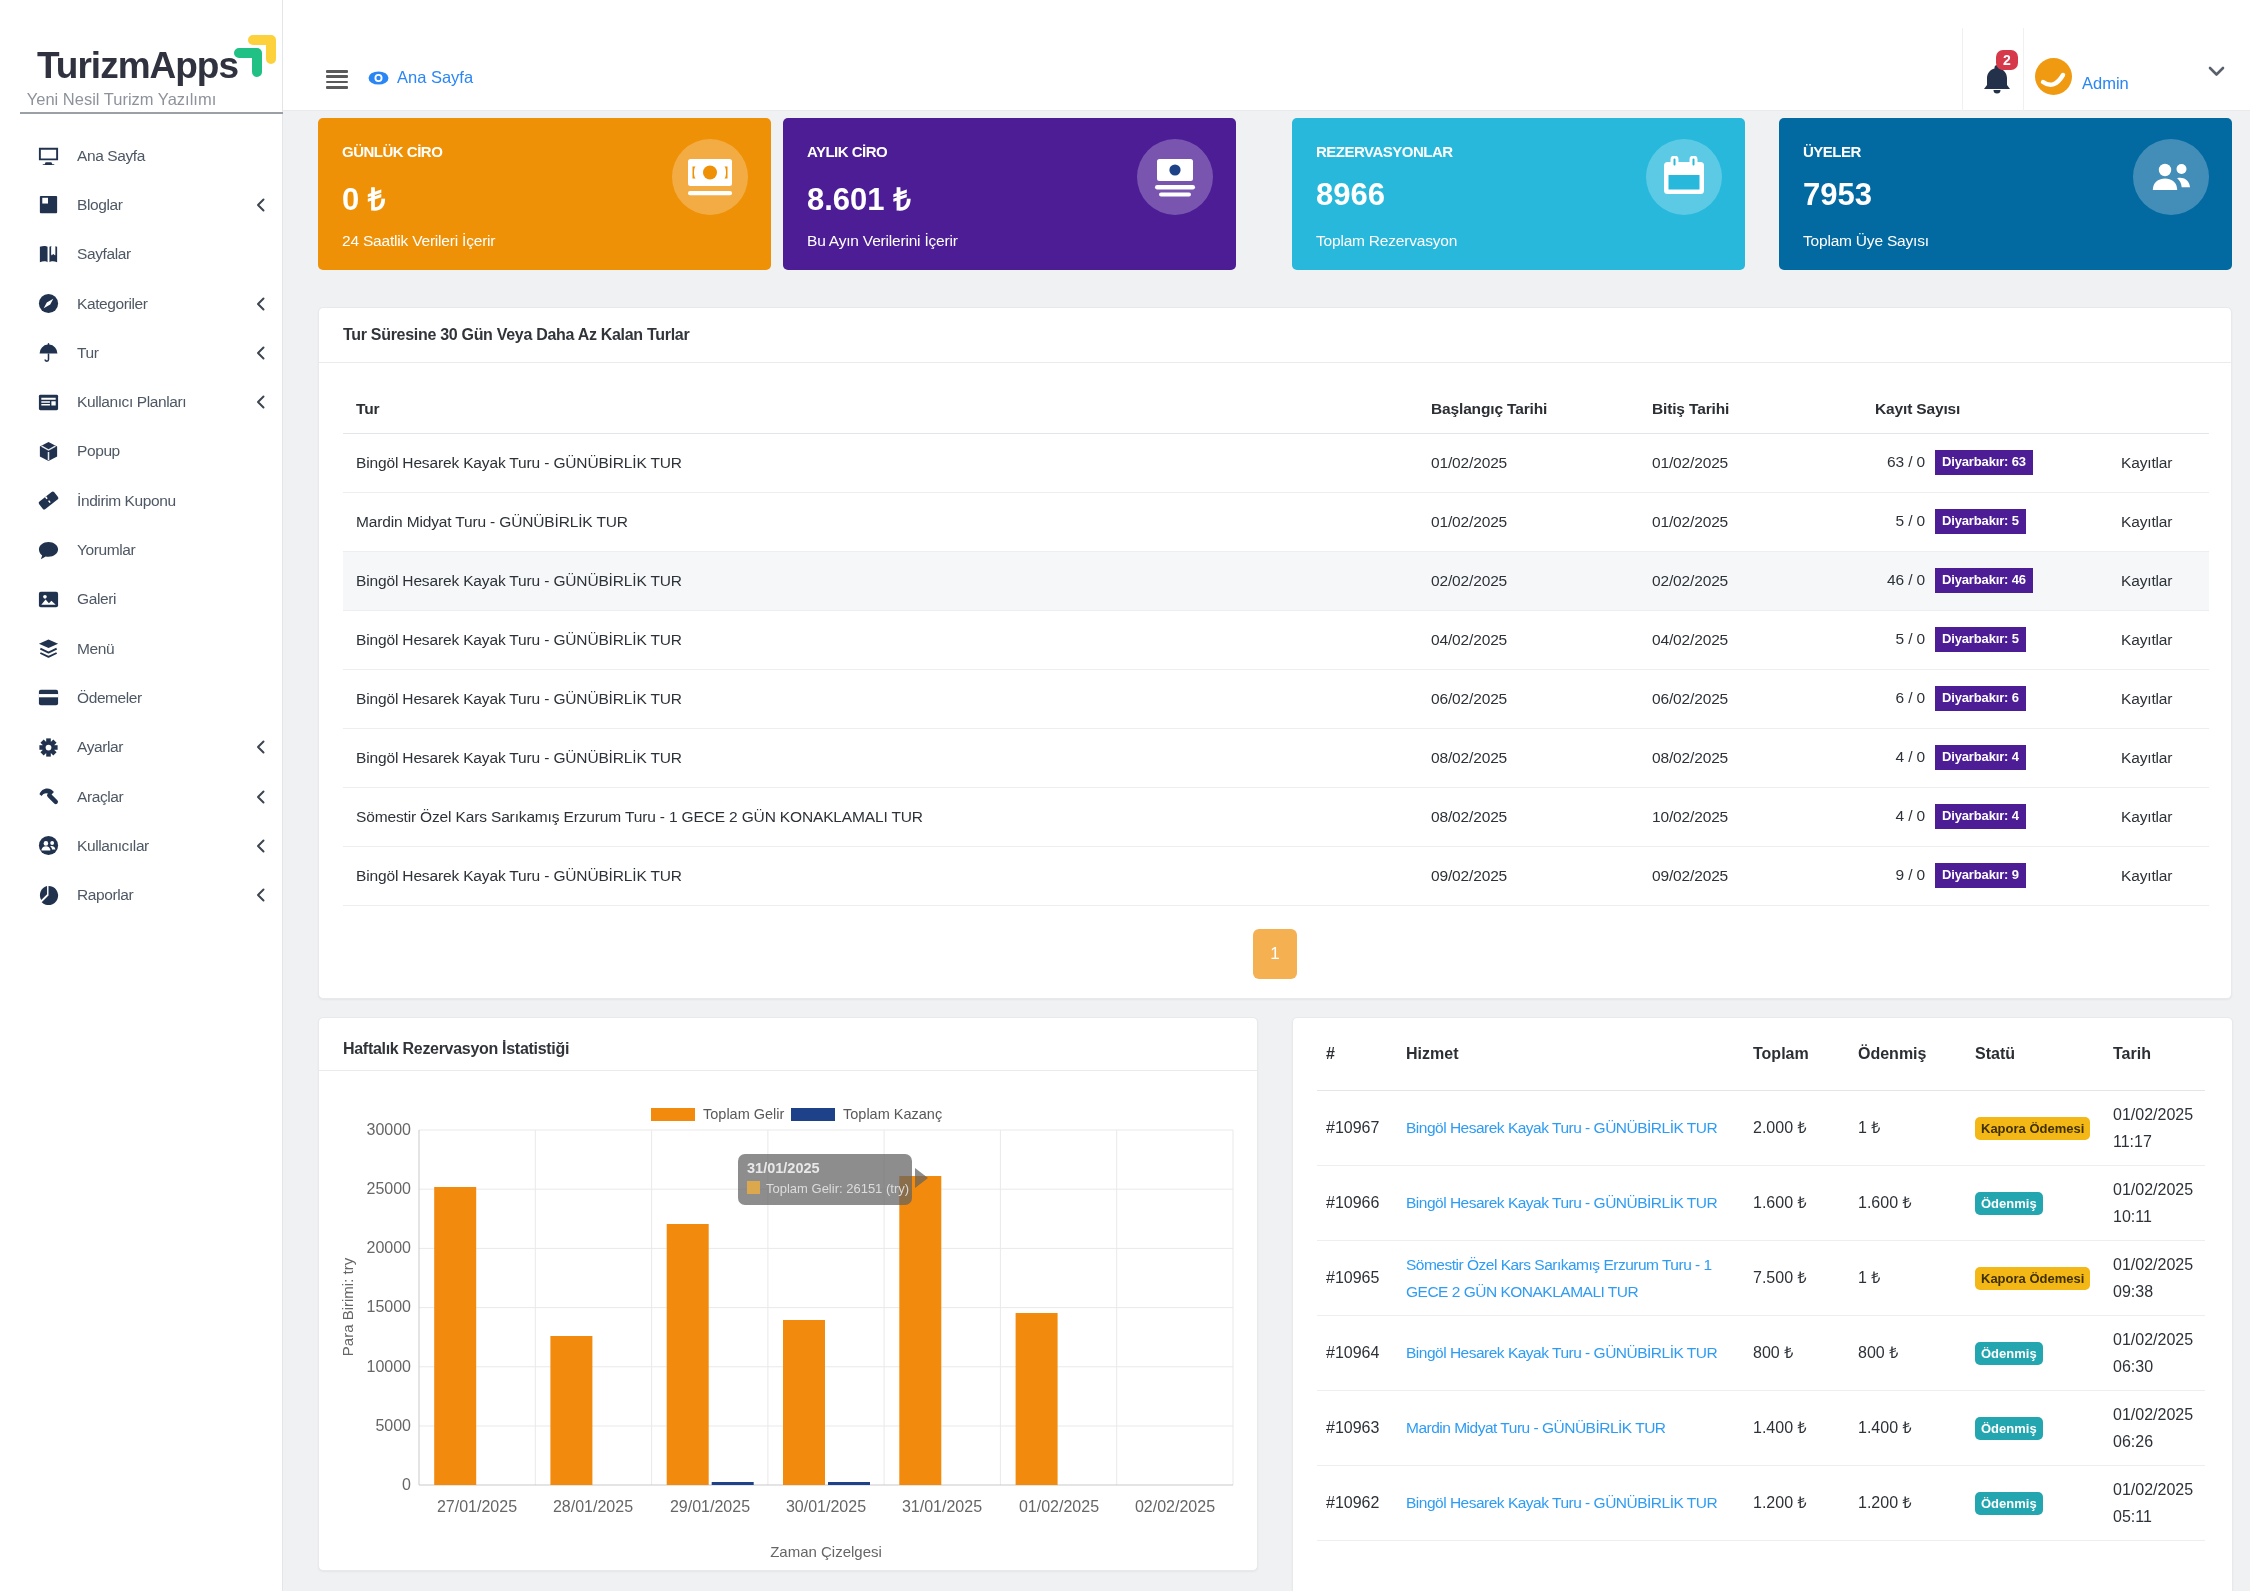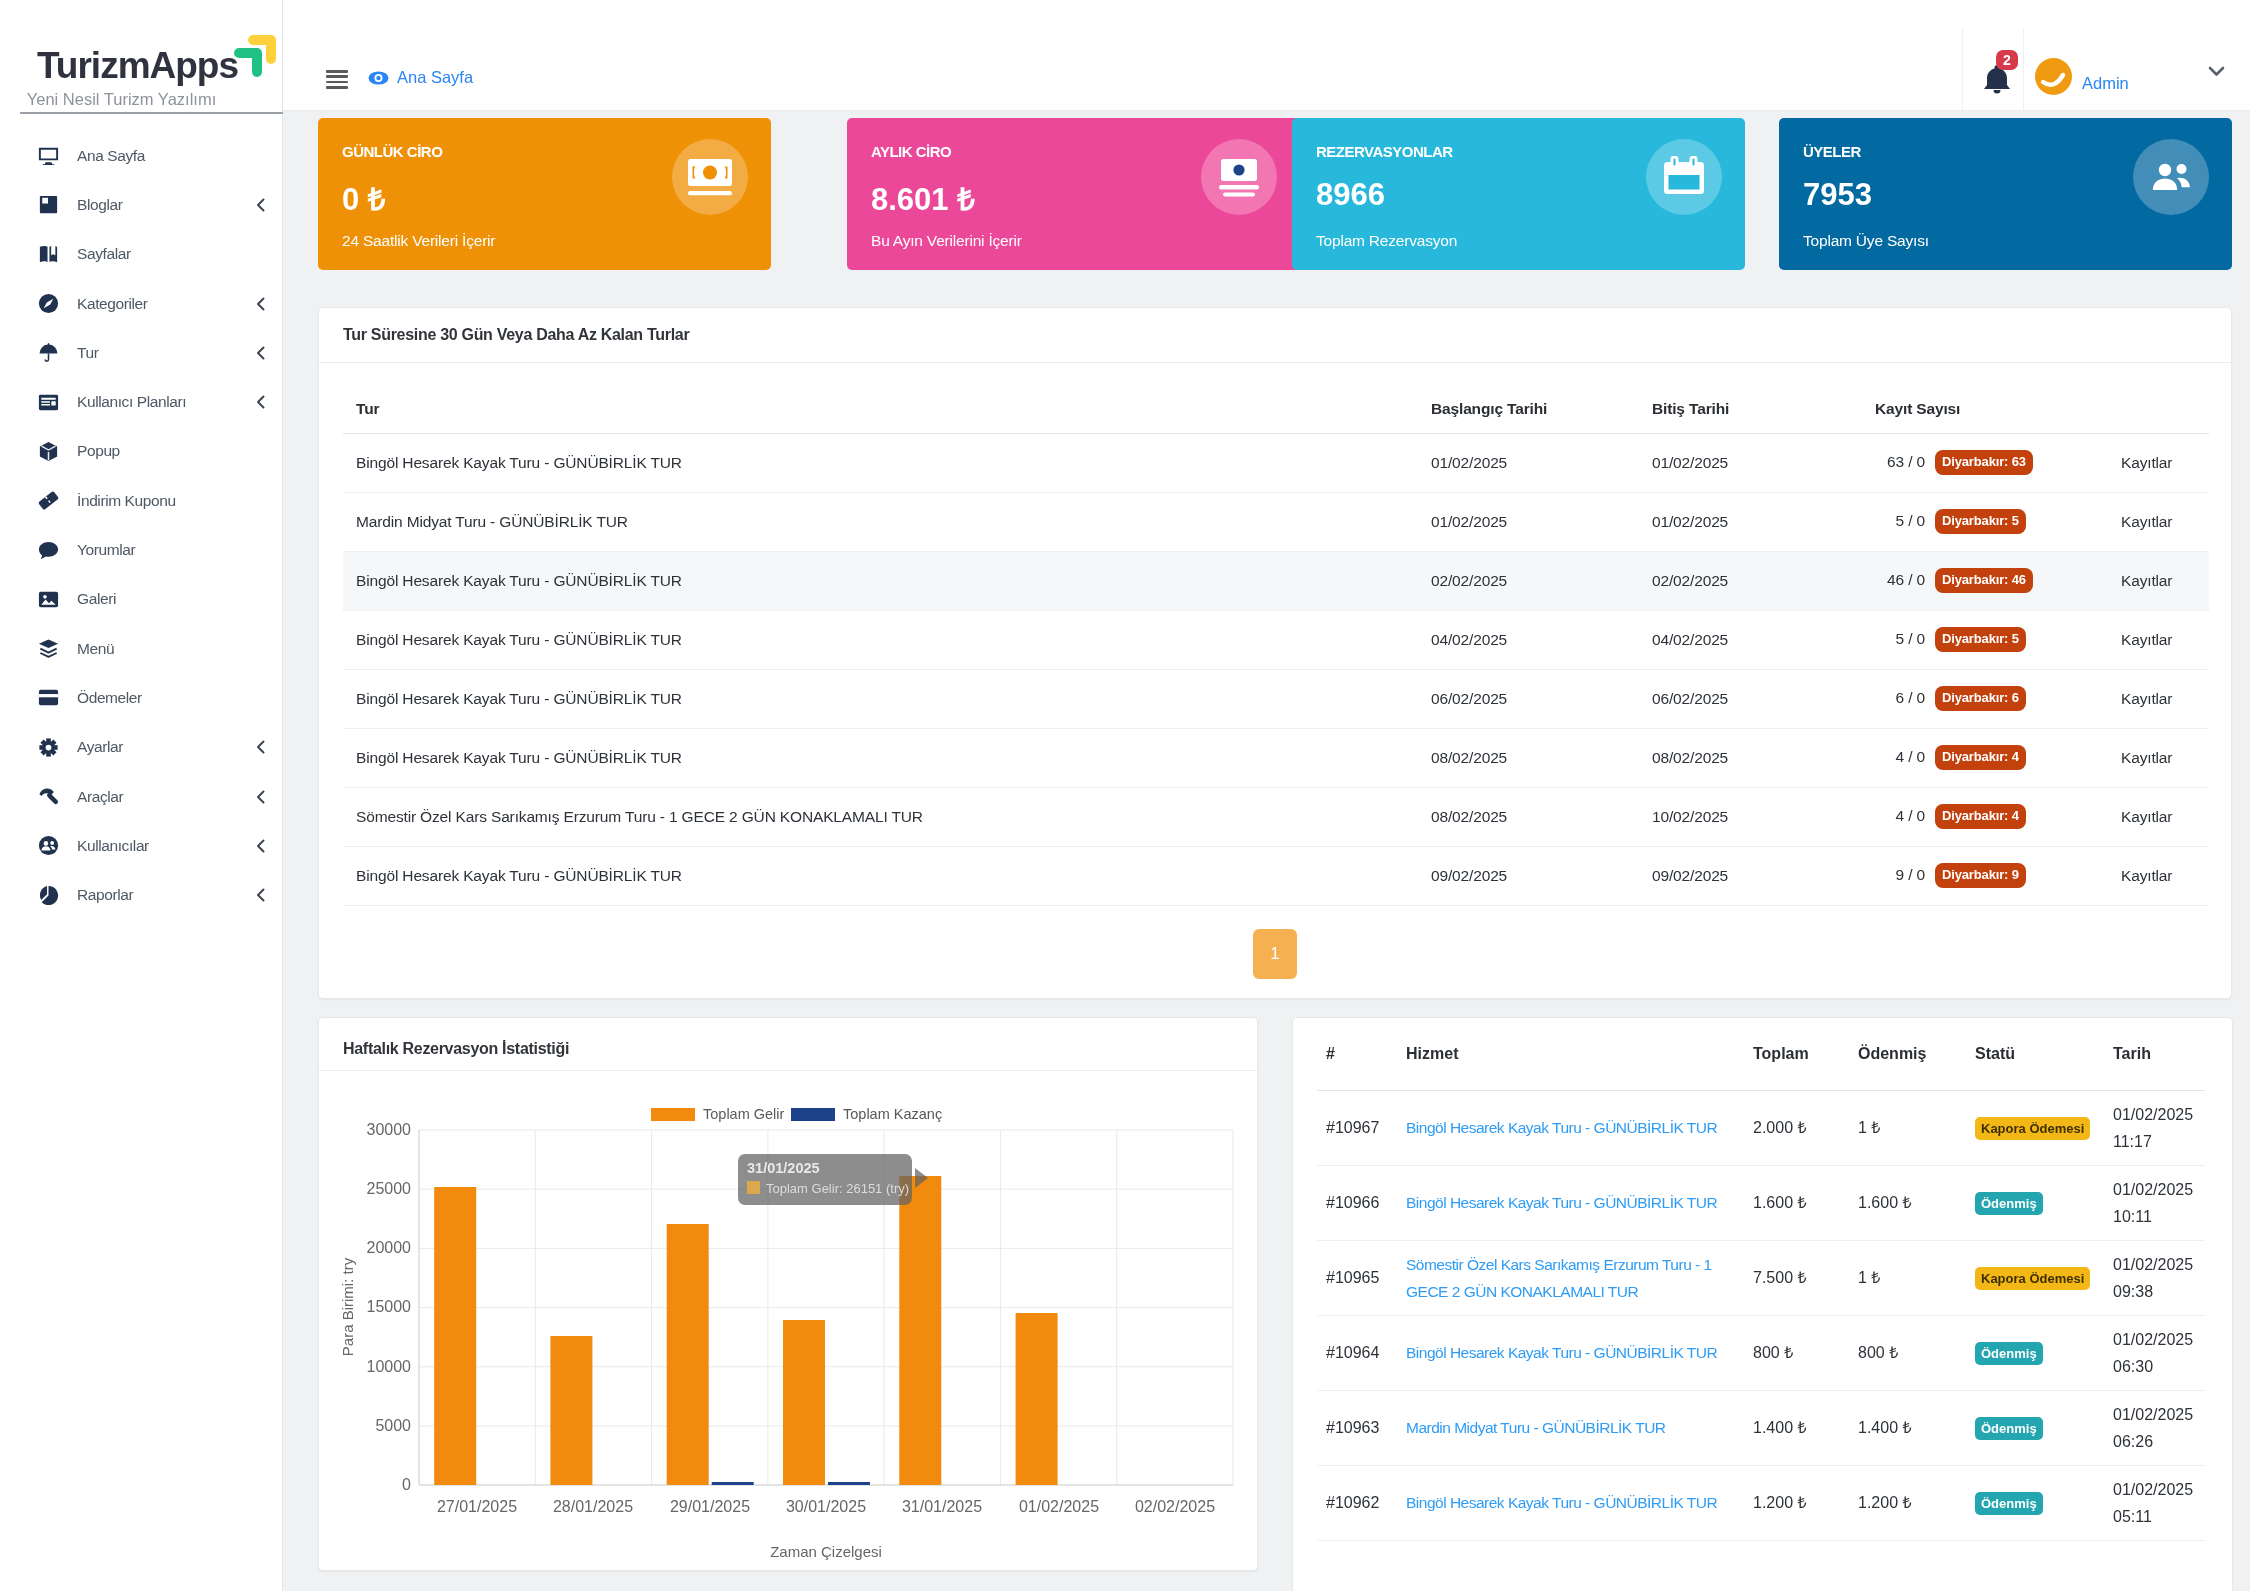--- a/index.html
+++ b/index.html
@@ -47,21 +47,21 @@
 .card-head .more { position:absolute; right:25px; top:19px; font-size:16px; color:#2a86f5; }
 
 
 #tourcard { left:318px; top:307px; width:1914px; height:692px; }
 #tourcard .card-head { height:55px; }
 table.tt { border-collapse:collapse; table-layout:fixed; width:1866px; margin:0 24px; font-size:15.5px; letter-spacing:-0.15px; color:#2d3238; }
 table.tt th { text-align:left; font-weight:bold; color:#2b2f34; height:70px; padding:22px 0 0 13px; border-bottom:1px solid #e3e6e9; }
 table.tt td { height:59px; padding-left:13px; border-bottom:1px solid #eceef0; white-space:nowrap; }
 table.tt tr.hov td { background:#f6f7f8; }
 .numcell { display:inline-block; width:50px; text-align:right; margin-right:10px; white-space:nowrap; }
-.badge-cy { display:inline-block; background:#c2410c; color:#fff; font-size:13px; line-height:16px; font-weight:bold; padding:4px 7px 5px; border-radius:8px; vertical-align:1px; white-space:nowrap; }
+.badge-cy { display:inline-block; background:#4c1d95; color:#fff; font-size:13px; line-height:16px; font-weight:bold; padding:4px 7px 5px; border-radius:0; vertical-align:1px; white-space:nowrap; }
 .pagewrap { text-align:center; margin-top:23px; }
 .pagebtn { display:inline-block; width:44px; height:50px; line-height:50px; background:#f5b052; color:#fff; font-size:17px; border-radius:6px; }
 
 
 #chartcard { left:318px; top:1017px; width:940px; height:554px; } #chartcard .ct, #rezcard .ct { top:22px; } #rezcard .more { top:23px; }
 
 
 #rezcard { left:1292px; top:1017px; width:941px; height:640px; }
 #rezcard .card-head { height:56px; }
 table.rz { border-collapse:collapse; table-layout:fixed; width:888px; margin:0 24px; font-size:16px; color:#2d3238; }
@@ -279,21 +279,21 @@
     <div class="s-circ">
         <svg width="46" height="38" viewBox="0 0 46 38">
           <rect x="1" y="1" width="44" height="27" rx="2.5" fill="#fff"></rect>
           <circle cx="23" cy="14.5" r="7" fill="#ef9106"></circle>
           <path fill="#ef9106" d="M6 6.5h4v16H6zM36 6.5h4v16h-4z" opacity=".0"></path>
           <path fill="#ef9106" d="M8.5 8.5c-2 1.6-2 10.4 0 12h-3v-12zM37.5 8.5h3v12h-3c2-1.6 2-10.4 0-12z"></path>
           <rect x="1" y="33" width="44" height="4.2" rx="2" fill="#fff"></rect>
         </svg>
       </div>
   </div>
-  <div class="stat" id="stat2" style="left:847px;background:#ec4899;">
+  <div class="stat" id="stat2" style="left:783px;background:#4c1d95;">
     <div class="s-label">AYLIK CİRO</div>
     <div class="s-value">8.601 ₺</div>
     <div class="s-desc">Bu Ayın Verilerini İçerir</div>
     <div class="s-circ">
         <svg width="46" height="40" viewBox="0 0 46 40">
           <rect x="5" y="2" width="36" height="22" rx="2.5" fill="#fff"></rect>
           <circle cx="23" cy="13" r="5.6" fill="#1e4288"></circle>
           <rect x="3" y="28" width="40" height="4.4" rx="2.2" fill="#fff"></rect>
           <rect x="7" y="35.4" width="32" height="4" rx="2" fill="#fff"></rect>
         </svg>

